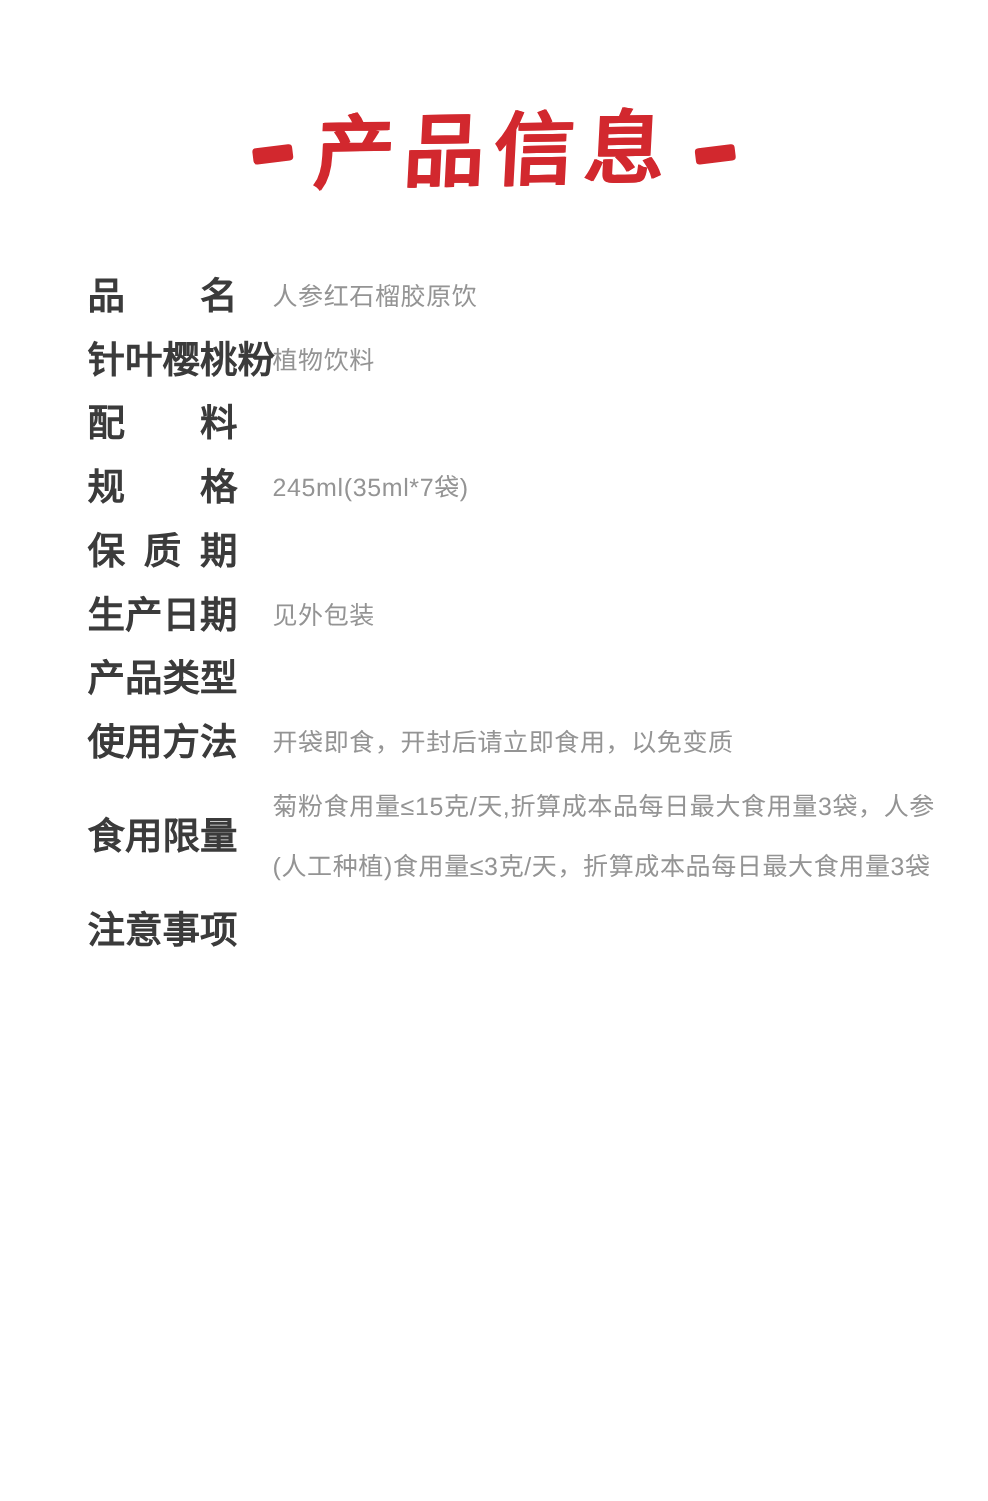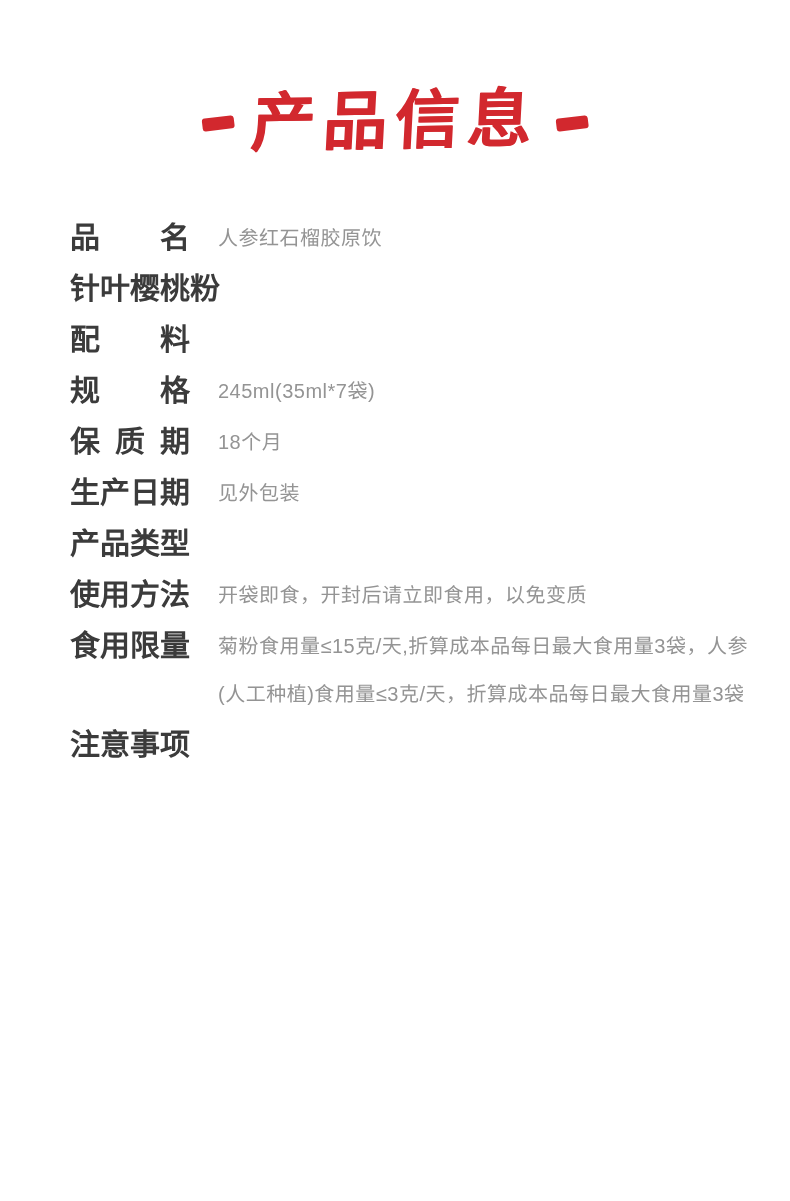--- a/index.html
+++ b/index.html
@@ -42,21 +42,21 @@
     margin: 0 17px;
     transform: rotate(-7deg) translateY(2px);
   }
   
   .rows {
     margin-top: 51px;
     padding-left: 70px;
   }
   .row {
     display: flex;
-    align-items: flex-start;
+    align-items: center;
     margin-bottom: 3px;
   }
   .label {
     flex: 0 0 120px;
     width: 120px;
     font-size: 30px;
     line-height: 48px;
     font-weight: 700;
     color: #3b3b3b;
     text-align: justify;
@@ -85,34 +85,34 @@
 
   <div class="rows">
 
     <div class="row">
       <span class="label">品名</span>
       <span class="value">人参红石榴胶原饮</span>
     </div>
 
     <div class="row">
       <span class="label">针叶樱桃粉</span>
+      <span class="value">植物饮料</span>
     </div>
 
     <div class="row">
       <span class="label">配料</span>
     </div>
 
     <div class="row">
       <span class="label">规格</span>
       <span class="value">245ml(35ml*7袋)</span>
     </div>
 
     <div class="row">
       <span class="label">保质期</span>
-      <span class="value">18个月</span>
     </div>
 
     <div class="row">
       <span class="label">生产日期</span>
       <span class="value">见外包装</span>
     </div>
 
     <div class="row">
       <span class="label">产品类型</span>
     </div>

